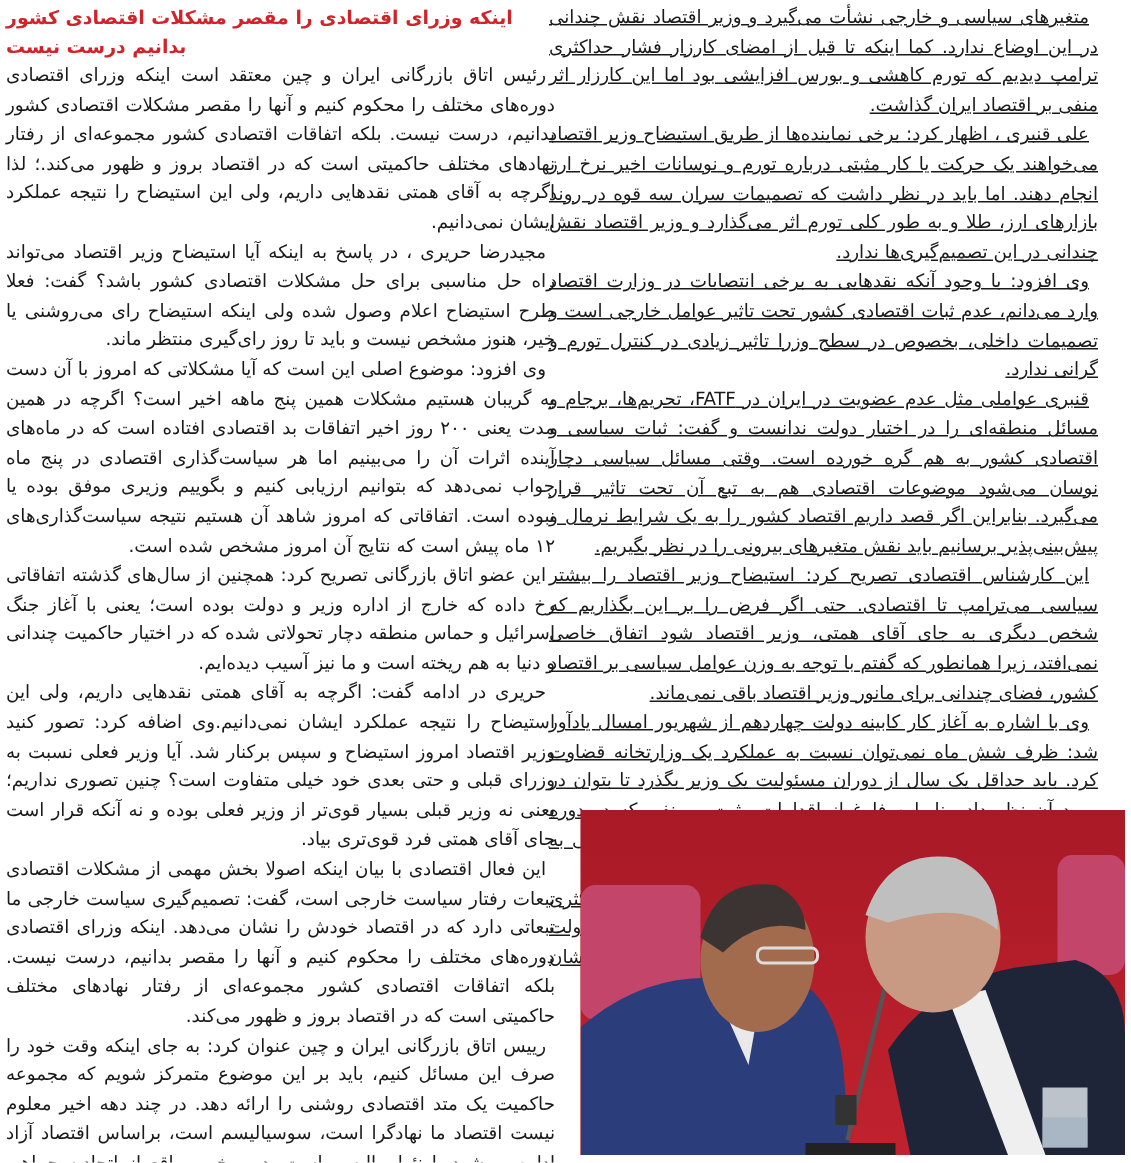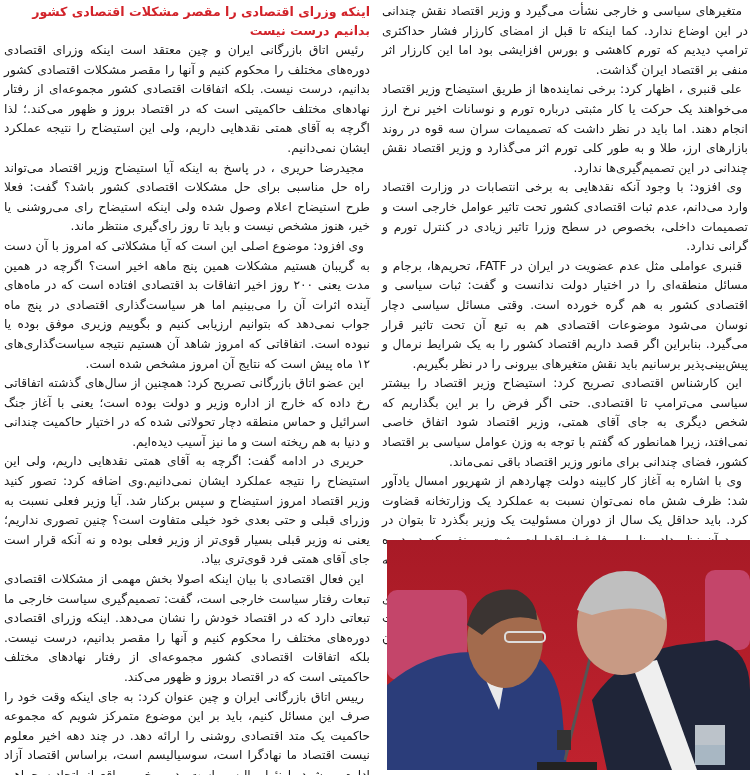--- a/index.html
+++ b/index.html
@@ -7,25 +7,25 @@
     width: 754px; height: 775px; overflow: hidden; position: relative;
     font-family: "DejaVu Sans", sans-serif;
     color: #1a1a1a;
   }
   .col {
     position: absolute; top: 2px;
     direction: rtl; text-align: justify;
     font-size: 12.2px; line-height: 19.6px;
     letter-spacing: -0.15px;
   }
-  .col-right { left: 382px; width: 366px; }
+  .col-right { left: 366px; width: 366px; text-decoration: underline; }
   .col-left  { left: 4px;   width: 366px; }
   .headline {
     color: #d2232a; font-weight: bold; font-size: 12.6px;
-    line-height: 19px; margin: 0 0 1px 0; text-align: right;
+    line-height: 19px; margin: 0 0 1px 0; text-align: left;
     letter-spacing: -0.3px;
   }
   .para { margin: 0; text-indent: 6px; }
   .photo {
     position: absolute; left: 387px; top: 540px; width: 363px; height: 230px;
     background: #b51e2a; overflow: hidden;
   }
   .photo svg { display: block; }
 </style>
 </head>

